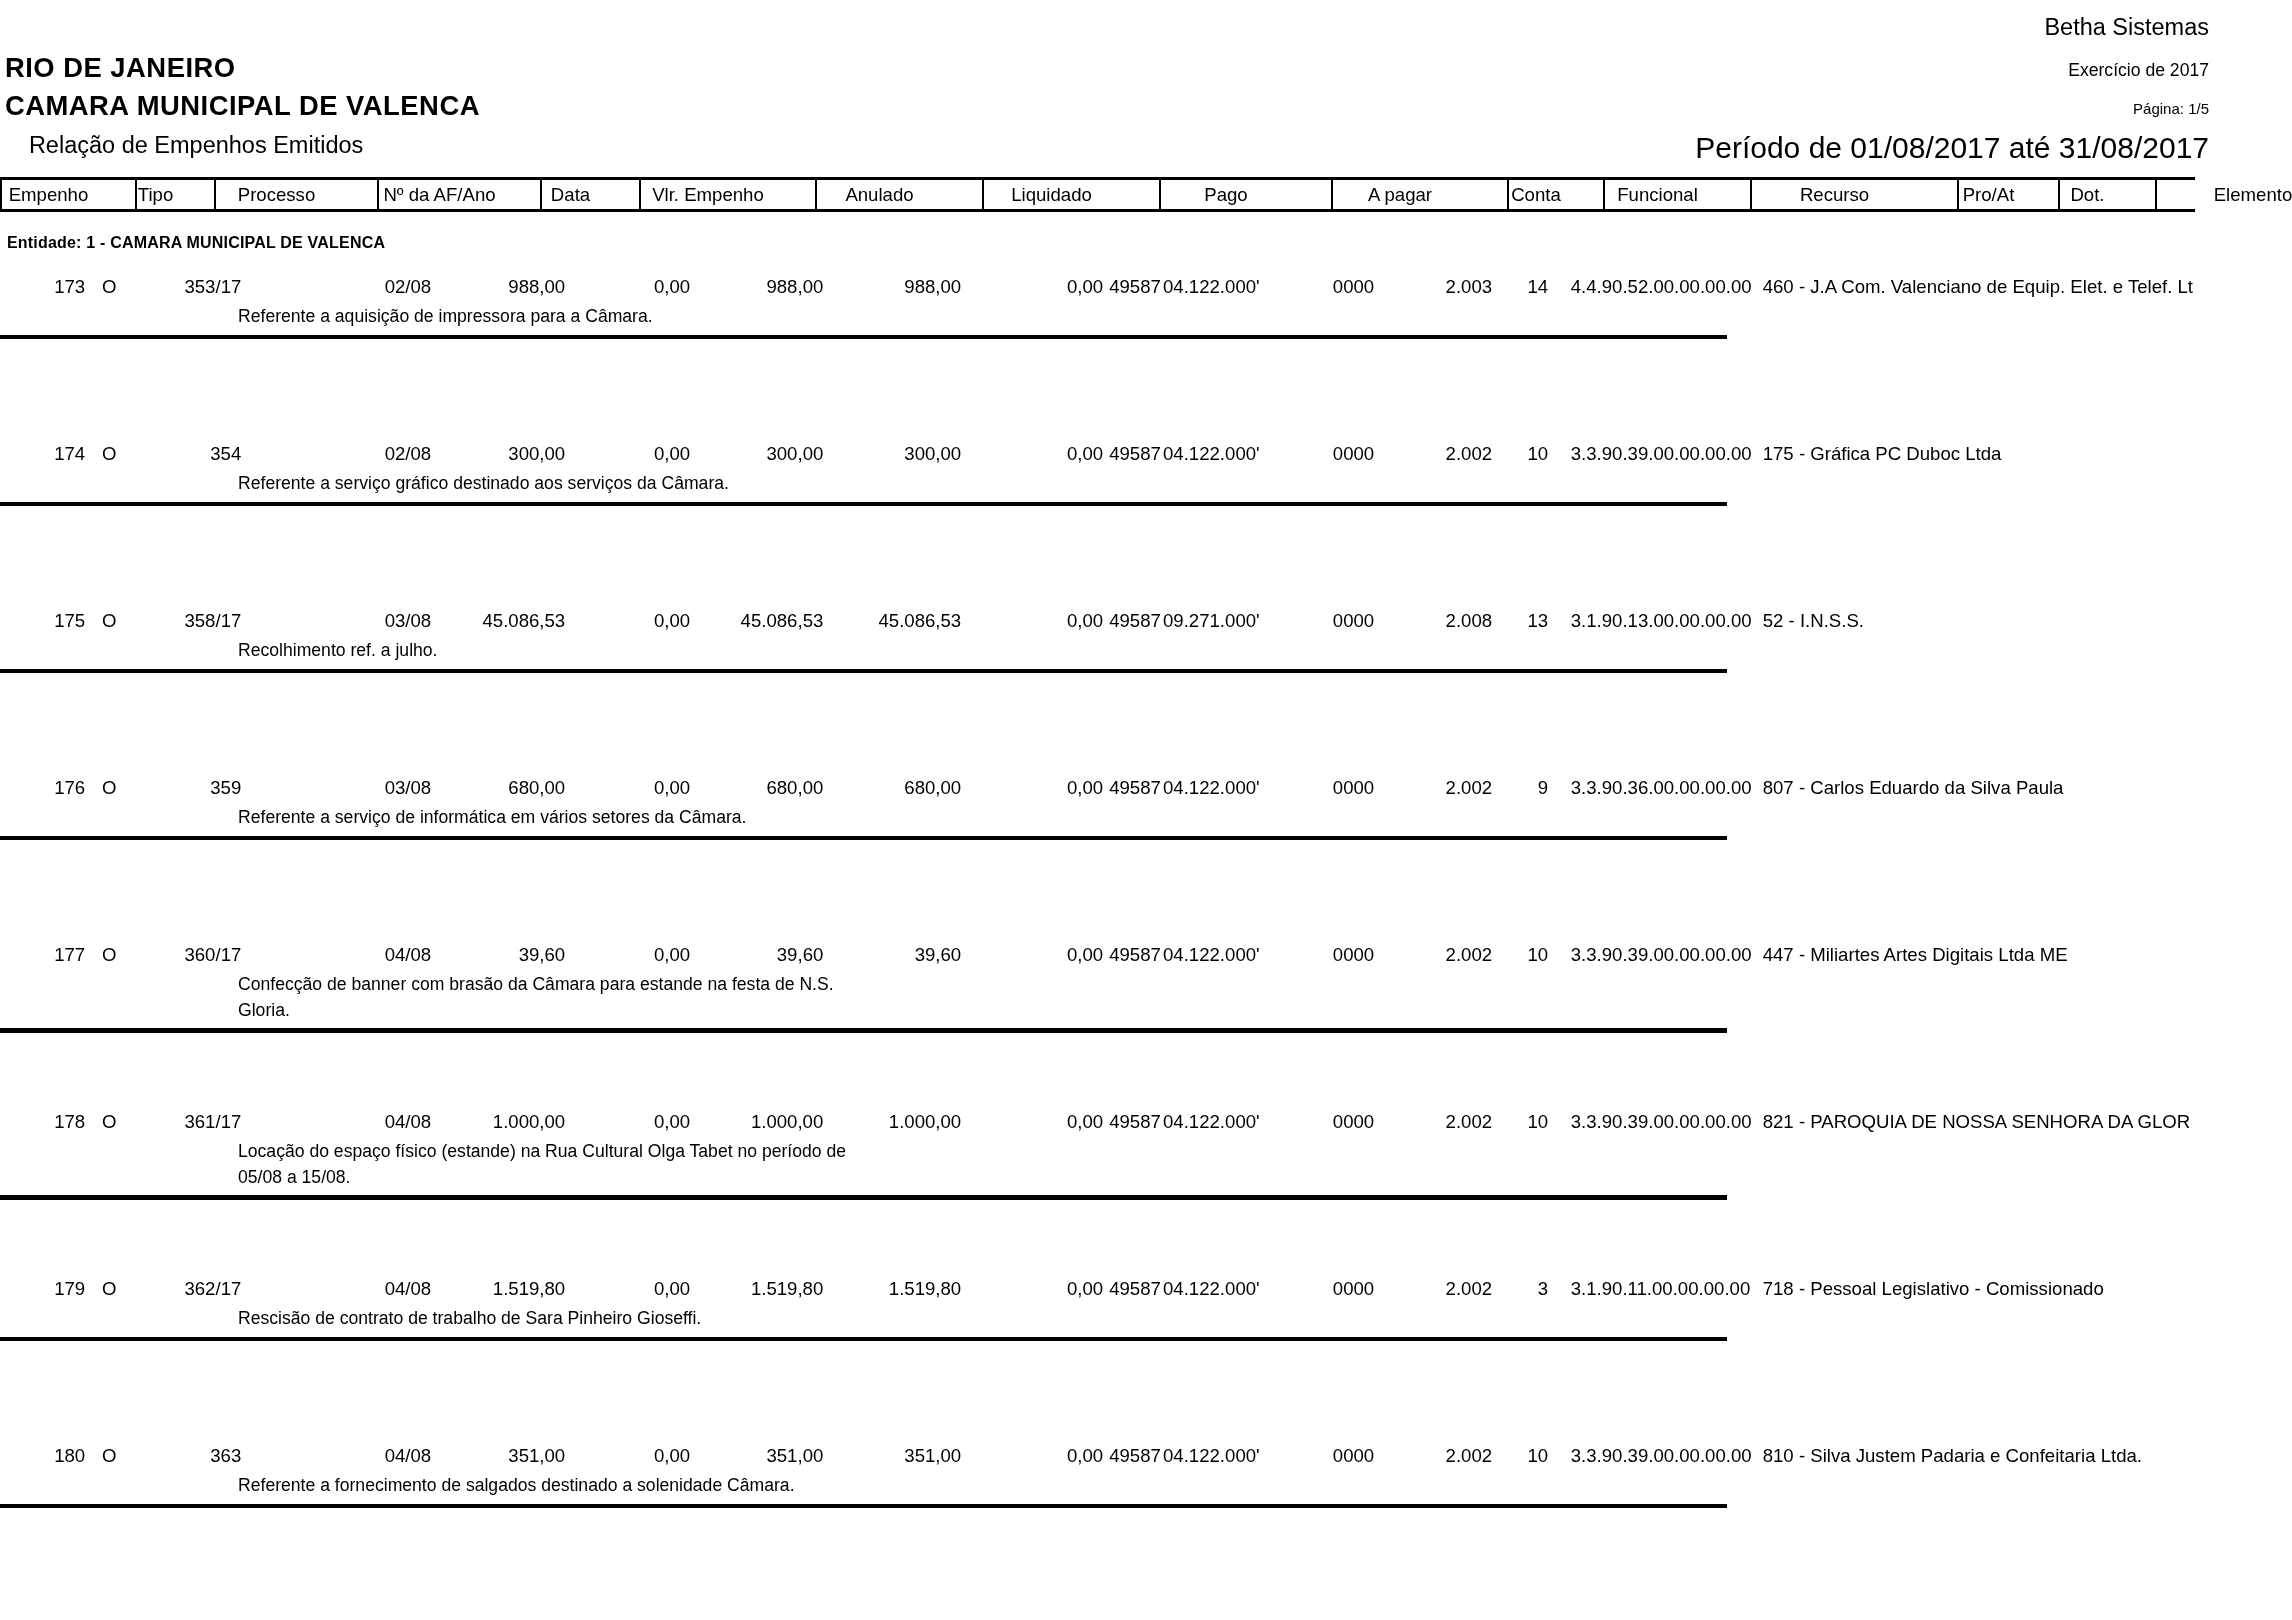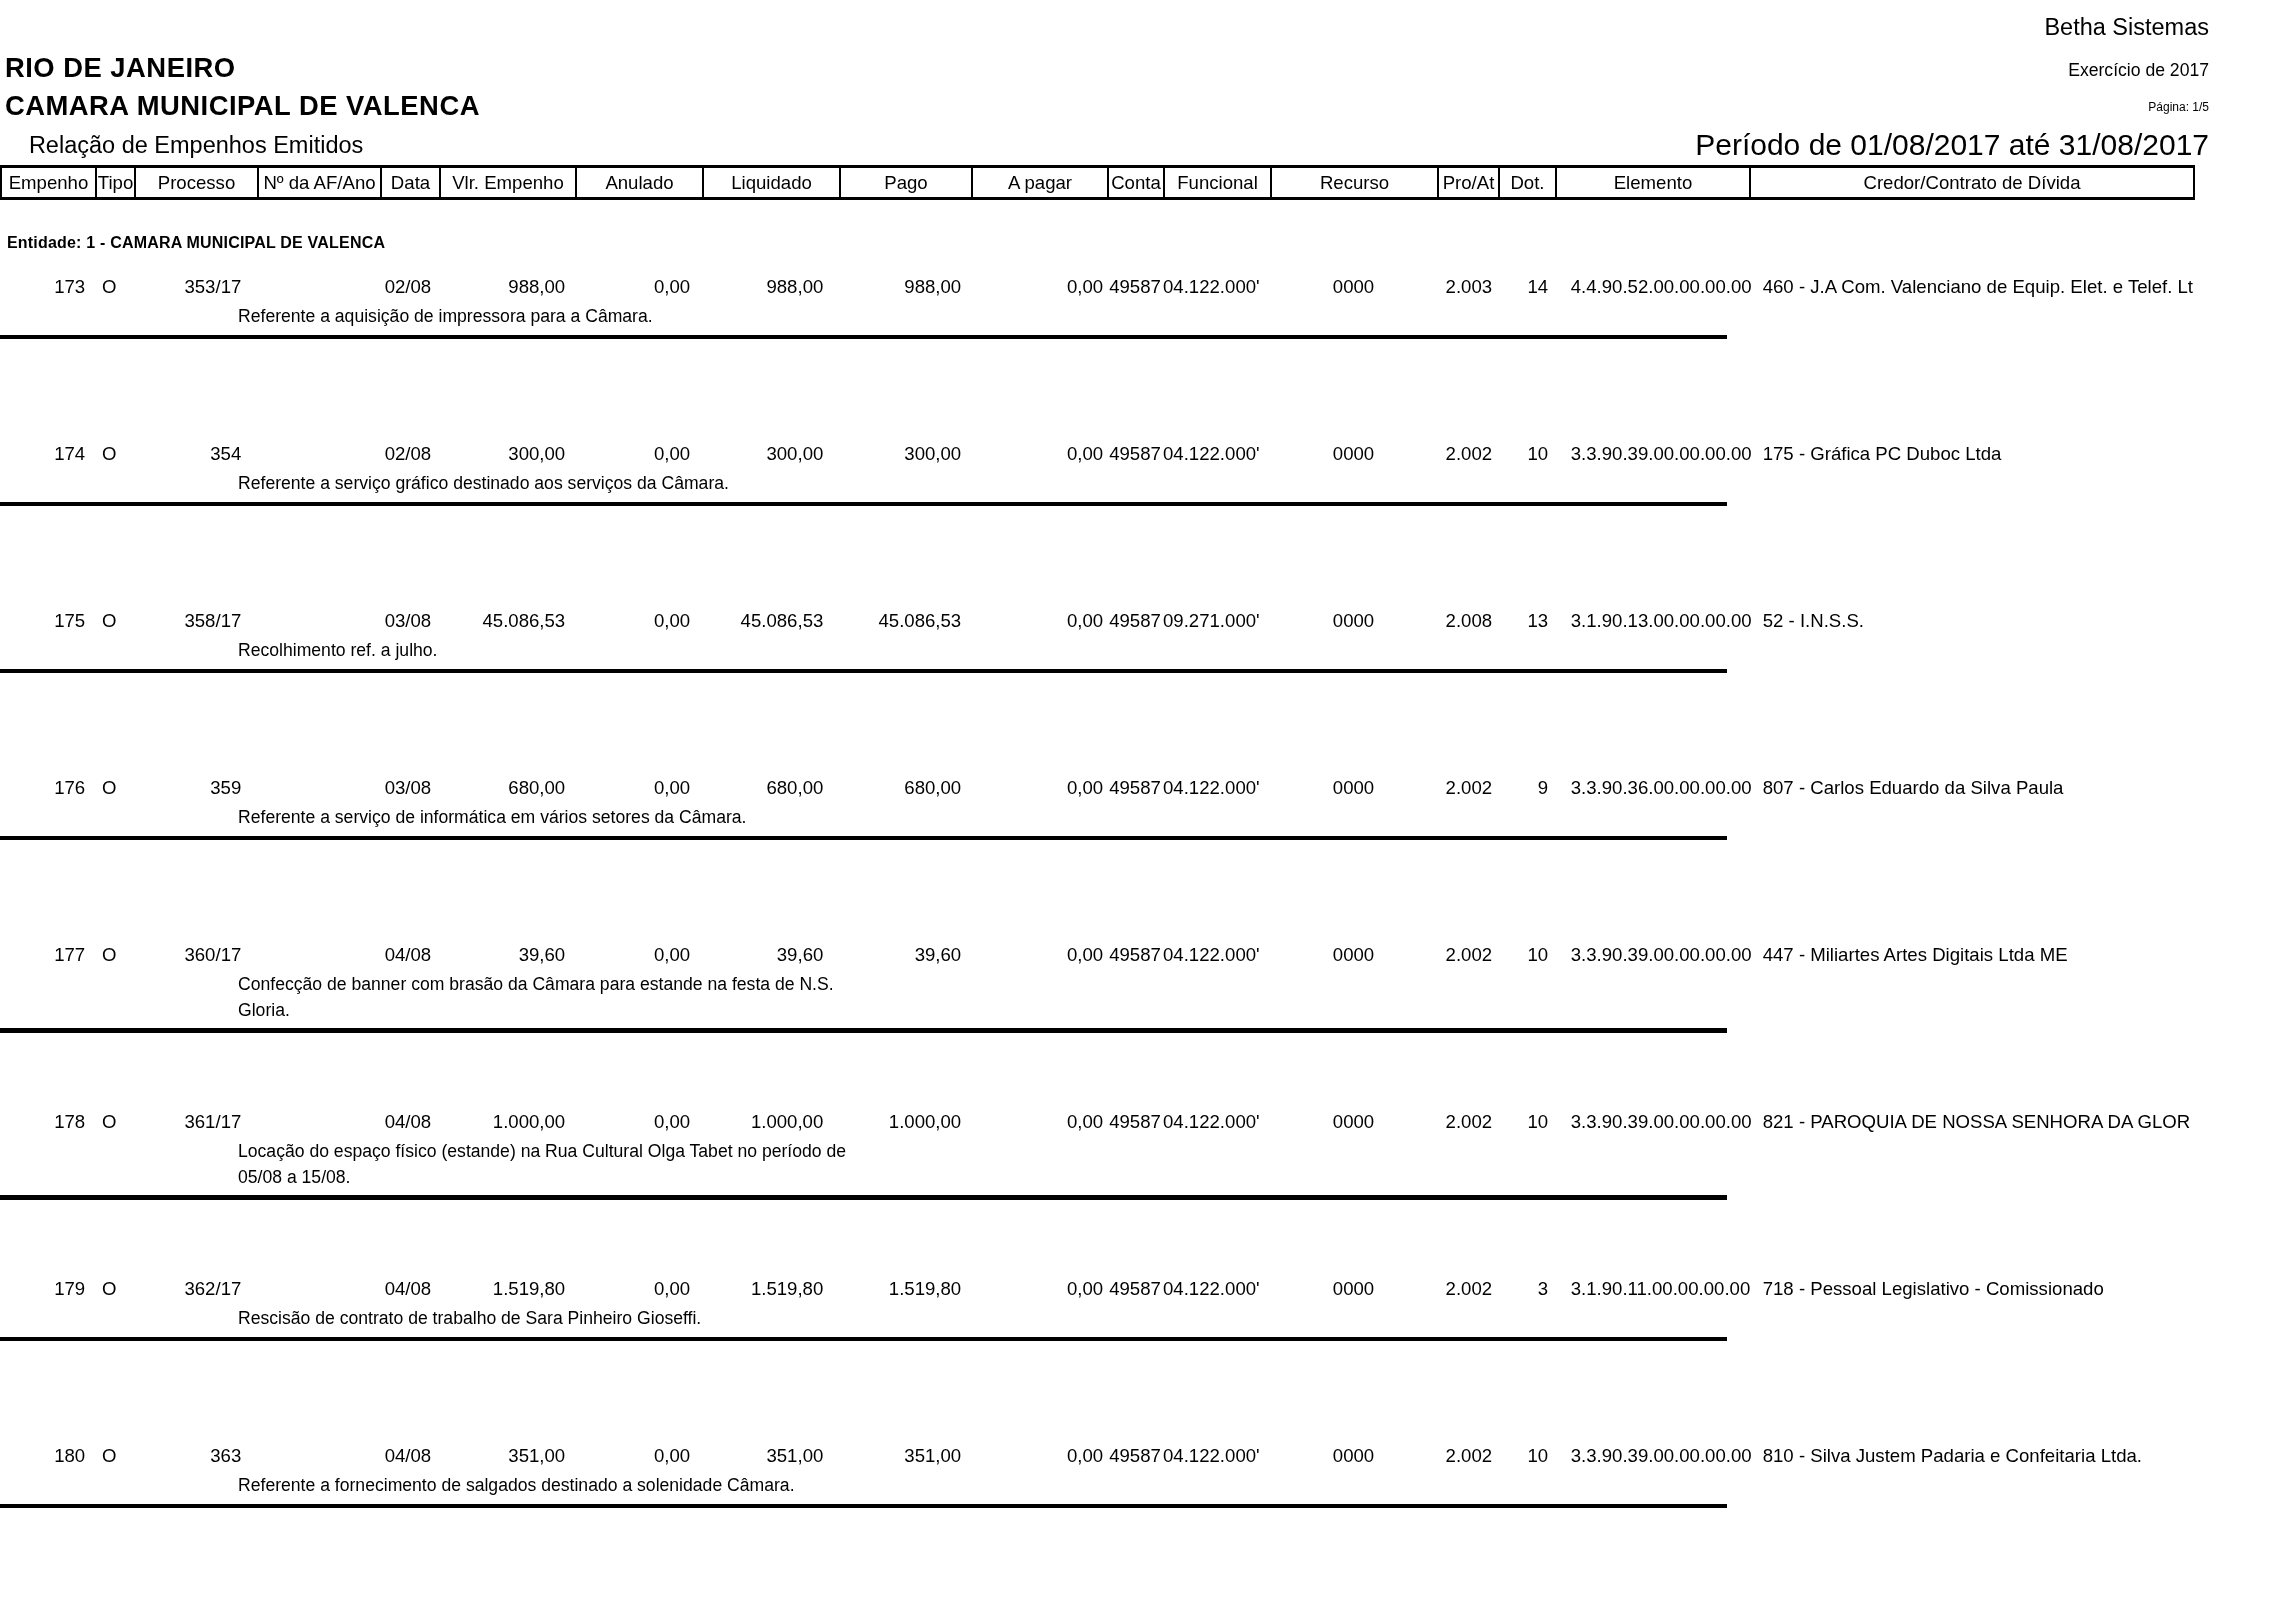--- a/index.html
+++ b/index.html
@@ -7,30 +7,30 @@
   body { font-family:"Liberation Sans", sans-serif; color:#000; }
   .page { position:relative; width:2293px; height:1620px; background:#fff; overflow:hidden; }
 
   
   .hdr-left  { position:absolute; left:4.9px;  top:49px; }
   .hdr-left .l1 { font-size:27.4px; font-weight:bold; line-height:38px; letter-spacing:0.5px; }
   .hdr-left .l3 { font-size:23.5px; font-weight:normal; margin-top:6.9px;margin-left:24px; }
   .hdr-right { position:absolute; right:84px; top:15.7px; text-align:right; }
   .hdr-right .r1 { font-size:23.5px; line-height:23.5px; }
   .hdr-right .r2 { font-size:17.6px; margin-top:20.6px;text-align:right; }
-  .hdr-right .r3 { font-size:12px; margin-top:19.6px; }
+  .hdr-right .r3 { font-size:15px; margin-top:19.6px; }
   .hdr-right .r4 { font-size:30px; margin-top:14px; }
 
   
   .grid { display:grid;
     grid-template-columns:95px 39px 123px 123px 59px 136px 127px 137px 132px 136px 56px 107px 167px 61px 57px 194px 1fr; }
 
   
-  .thead { position:absolute; left:0; top:165px; width:2195px;
-           border-top:3.9px solid #000; border-bottom:3.9px solid #000; }
+  .thead { position:absolute; left:0; top:177px; width:2195px;
+           border-top:3.9px solid #000; border-bottom:3.9px solid #000;gap:40px; }
   .hc { position:relative; height:29px; line-height:29px; text-align:center;
         font-size:18.6px; border-left:2px solid #000; white-space:nowrap; overflow:hidden; }
   .hc:last-child { border-right:2px solid #000; }
   .hc::after { content:''; position:absolute; left:-2px; bottom:-13.7px; width:2px; height:8.8px; background:#000; }
 
   .entity-line { position:absolute; left:6.9px; top:234px; font-size:16px; font-weight:bold; letter-spacing:0.2px; }
 
   
   .rows { position:absolute; left:0; top:267px; width:2293px; }
   .row-block { height:167px; }

